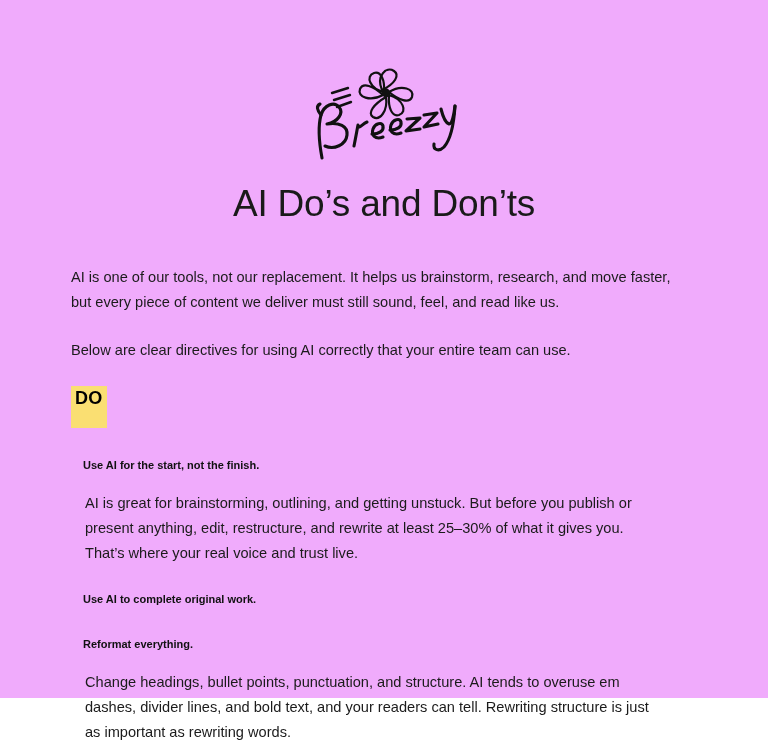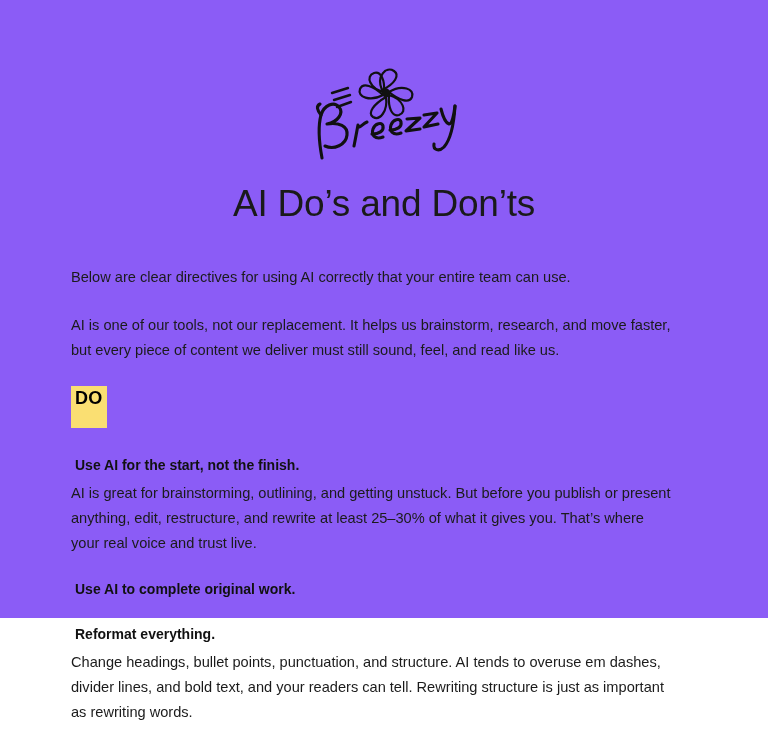--- a/index.html
+++ b/index.html
@@ -12,22 +12,22 @@
     height: 747px;
     overflow: hidden;
     font-family: "Liberation Sans", sans-serif;
     color: #111111;
     -webkit-font-smoothing: antialiased;
   }
 
   .page {
     position: relative;
     width: 768px;
-    height: 618px;
-    background: #8b5cf6;
+    height: 698px;
+    background: #f0abfc;
     box-sizing: border-box;
   }
 
   
   .logo-block {
     width: 100%;
     padding-top: 62px;
     display: flex;
     justify-content: center;
     align-items: flex-start;
@@ -77,28 +77,28 @@
     letter-spacing: 0.2px;
   }
 
   .rule-block {
     margin: 0 0 22px 0;
   }
   .rule-block:last-child {
     margin-bottom: 0;
   }
   .rule-heading {
-    margin: 4px;
-    font-size: 14px;
+    margin: 12px;
+    font-size: 11px;
     font-weight: bold;
     line-height: 23px;
     color: #111111;
   }
   .rule-body {
-    margin: 0;
+    margin: 14px;
     font-size: 14.6px;
     line-height: 25px;
     color: #1b1b1b;
   }
 </style>
 </head>
 <body>
 
 <div class="page">
 
@@ -140,23 +140,23 @@
         <path d="M147 47 C149 55 152 61 155 62 C158 62 160 53 161 44"></path>
         <path d="M161 44 C160 60 158 76 150 85 C145 90 139 88 140 82"></path>
       </g>
     </svg>
   </div>
 
   <h1 class="doc-title">AI Do’s and Don’ts</h1>
 
   <div class="content">
 
+    <p class="intro-para">AI is one of our tools, not our replacement. It helps us brainstorm, research, and move faster, but every piece of content we deliver must still sound, feel, and read like us.</p>
+
     <p class="intro-para">Below are clear directives for using AI correctly that your entire team can use.</p>
-
-    <p class="intro-para">AI is one of our tools, not our replacement. It helps us brainstorm, research, and move faster, but every piece of content we deliver must still sound, feel, and read like us.</p>
 
     <div class="section-label-wrap">
       <span class="section-label">DO</span>
     </div>
 
     <div class="rule-block">
       <p class="rule-heading">Use AI for the start, not the finish.</p>
       <p class="rule-body">AI is great for brainstorming, outlining, and getting unstuck. But before you publish or present anything, edit, restructure, and rewrite at least 25–30% of what it gives you. That’s where your real voice and trust live.</p>
     </div>
 

